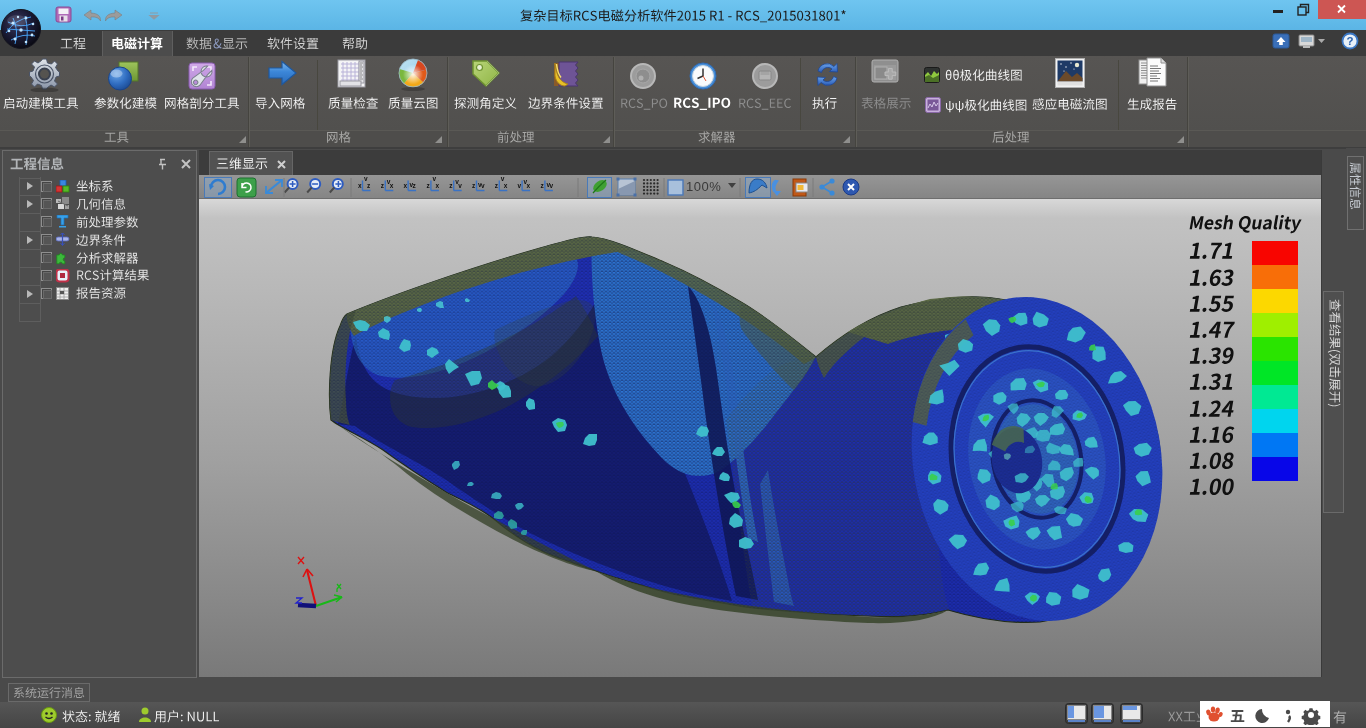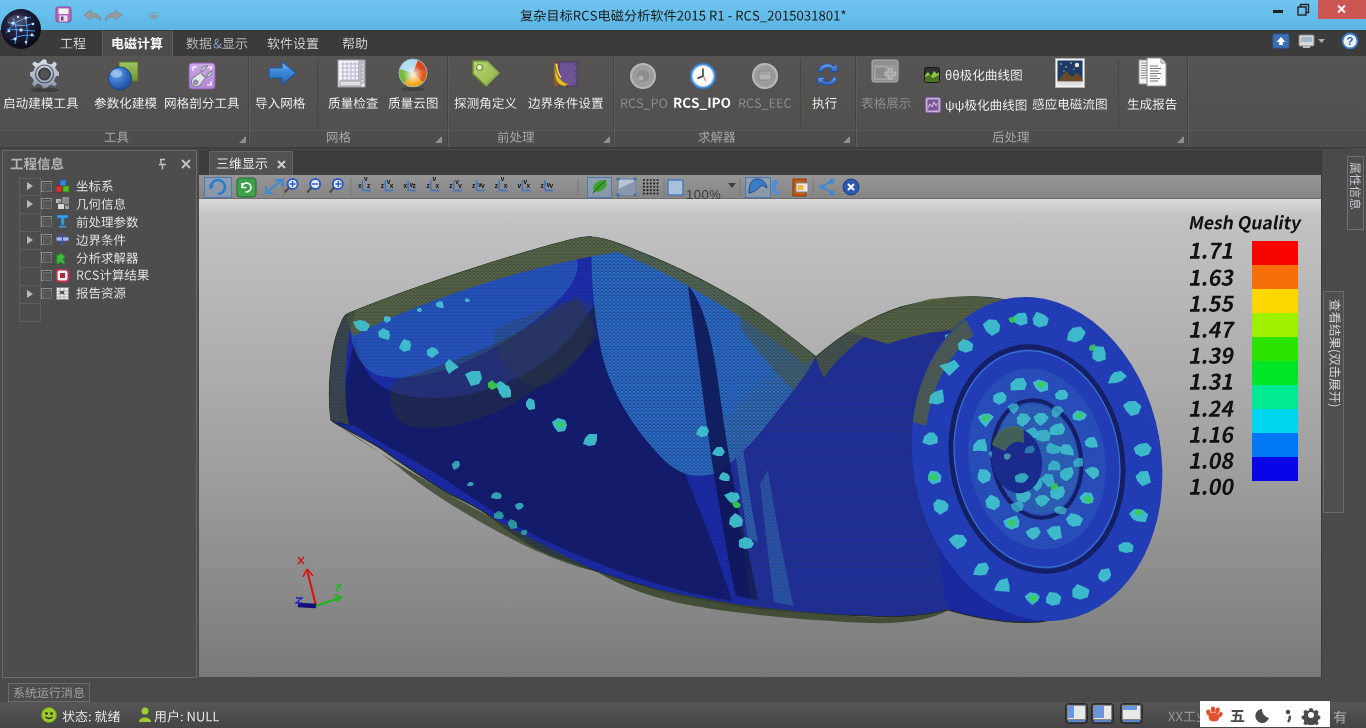--- a/index.html
+++ b/index.html
@@ -635,21 +635,21 @@
       <circle cx="851" cy="187" r="8" fill="#2e58b0"></circle>
       <circle cx="851" cy="187" r="8" fill="none" stroke="#1a3a88"></circle>
       <path d="M848 184 L854 190 M854 184 L848 190" stroke="#fff" stroke-width="2"></path>
       <path d="M284 178 V197" stroke="#7a7a7a" stroke-width="1"></path>
       <path d="M351 178 V197" stroke="#7a7a7a" stroke-width="1"></path>
       <path d="M578 178 V197" stroke="#7a7a7a" stroke-width="1"></path>
       <path d="M664 178 V197" stroke="#7a7a7a" stroke-width="1"></path>
       <path d="M740 178 V197" stroke="#7a7a7a" stroke-width="1"></path>
       <path d="M813 178 V197" stroke="#7a7a7a" stroke-width="1"></path>
     </svg>
-<div class="abs" style="left:686px;top:187px;width:46px;height:17px;font-size:13px;color:#3a3a3a;font-family:'Liberation Sans';letter-spacing:0.5px">100%</div>
+<div class="abs" style="left:686px;top:179px;width:46px;height:17px;font-size:13px;color:#3a3a3a;font-family:'Liberation Sans';letter-spacing:0.5px">100%</div>
 <div class="abs" style="left:199px;top:199px;width:1122px;height:478px;background:linear-gradient(#d8d8d8,#c2c2c2 4%,#b4b4b4 25%,#a0a0a0 55%,#878787 85%,#797979 100%)"></div>
 <svg class="abs" style="left:199px;top:199px" width="1122" height="478" viewBox="199 199 1122 478">
       <defs>
 <pattern id="mesh" width="4" height="3.4" patternUnits="userSpaceOnUse">
 <path d="M0 0 L2 3.4 L4 0 M0 3.4 H4" stroke="#0a1240" stroke-width="0.5" fill="none" opacity="0.5"></path>
         </pattern>
 <pattern id="mesh3" width="4" height="3.4" patternUnits="userSpaceOnUse">
 <path d="M0 0 L2 3.4 L4 0 M0 3.4 H4" stroke="#0a1240" stroke-width="0.45" fill="none" opacity="0.32"></path>
         </pattern>
 <pattern id="mesho" width="4" height="3.4" patternUnits="userSpaceOnUse">

